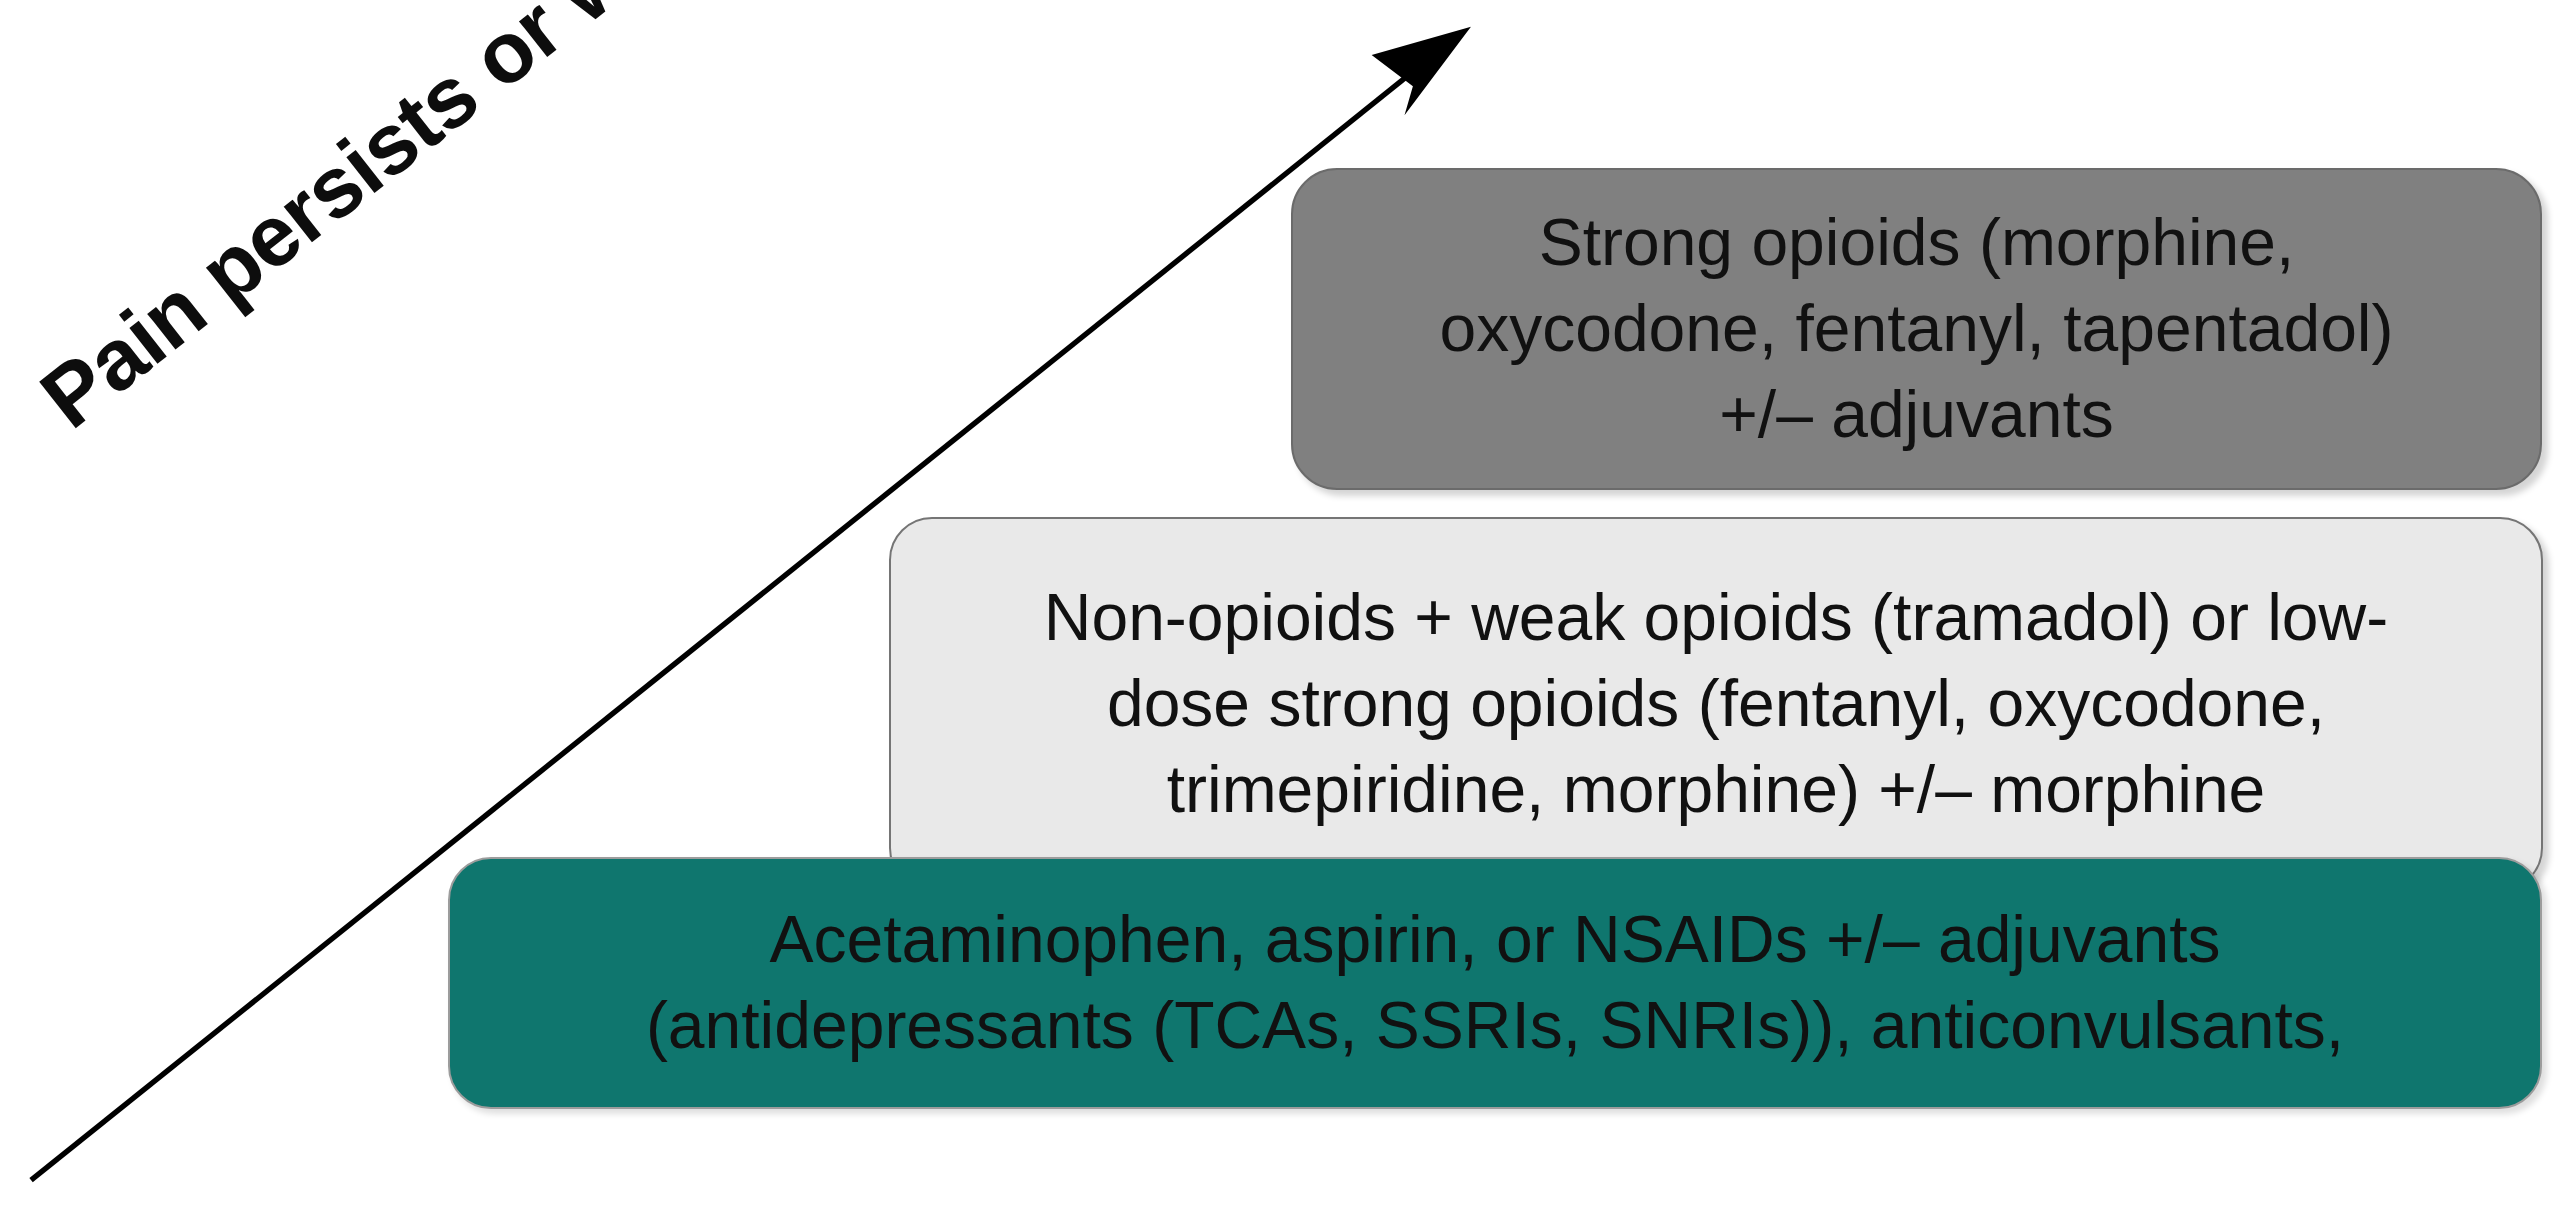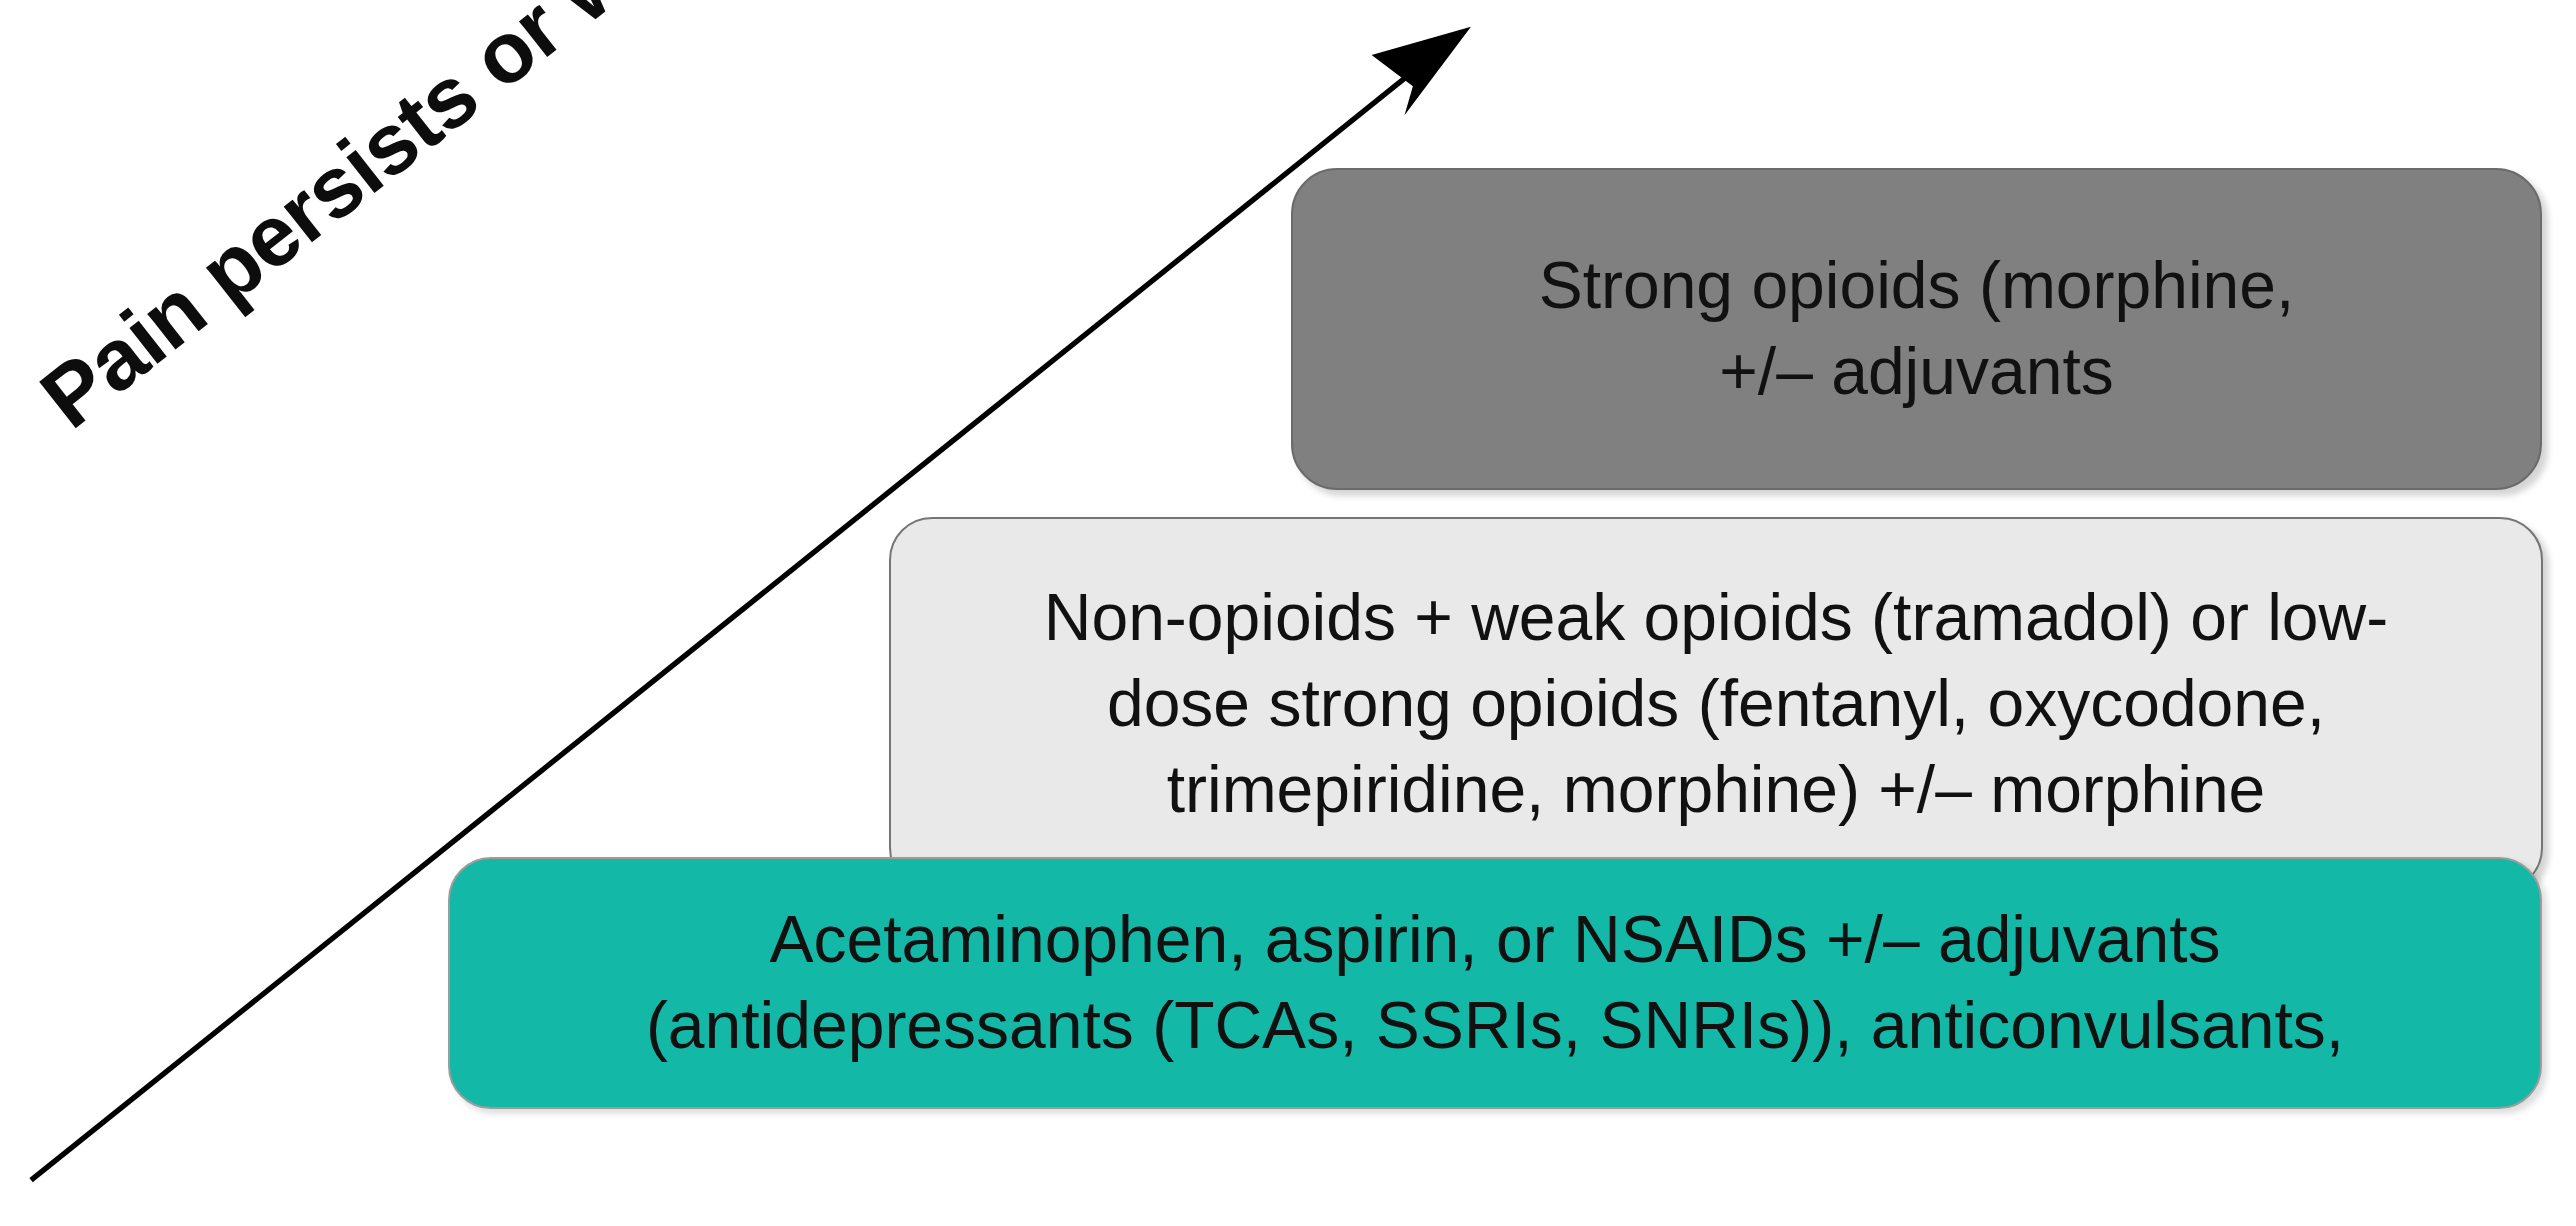--- a/index.html
+++ b/index.html
@@ -87,41 +87,42 @@
     font-size: 66px;
     box-shadow: 5.3px 5.3px 6.9px rgba(0,0,0,0.17);
   }
 
   
   #step-1 {
     left: 448px;
     top: 857px;
     width: 2094px;
     height: 252px;
-    background: #14b8a6;
+    background: #0f766e;
     border: 2.3px solid #9c9c9c;
     border-radius: 43px;
     font-size: 66px;
     box-shadow: 4.6px 4.6px 6.1px rgba(0,0,0,0.13);
   }
 </style>
 </head>
 <body>
 
 <div id="canvas">
 
   <svg id="arrow-layer" viewBox="0 0 3371 1605">
     <line x1="40" y1="1545" x2="1880" y2="69" stroke="#000000" stroke-width="7"></line>
     <polygon points="1925,35 1795,72 1849,113 1838,151" fill="#000000"></polygon>
   </svg>
 
   <div id="escalation-label">Pain persists or worsens</div>
 
   <div class="step-box" id="step-3">
     <span class="step-line">Strong opioids (morphine,</span>
+    <span class="step-line">oxycodone, fentanyl, tapentadol)</span>
     <span class="step-line">+/–  adjuvants</span>
   </div>
 
   <div class="step-box" id="step-2">
     <span class="step-line">Non-opioids + weak opioids (tramadol) or low-</span>
     <span class="step-line">dose strong opioids (fentanyl, oxycodone,</span>
     <span class="step-line">trimepiridine, morphine) +/–  morphine</span>
   </div>
 
   <div class="step-box" id="step-1">

